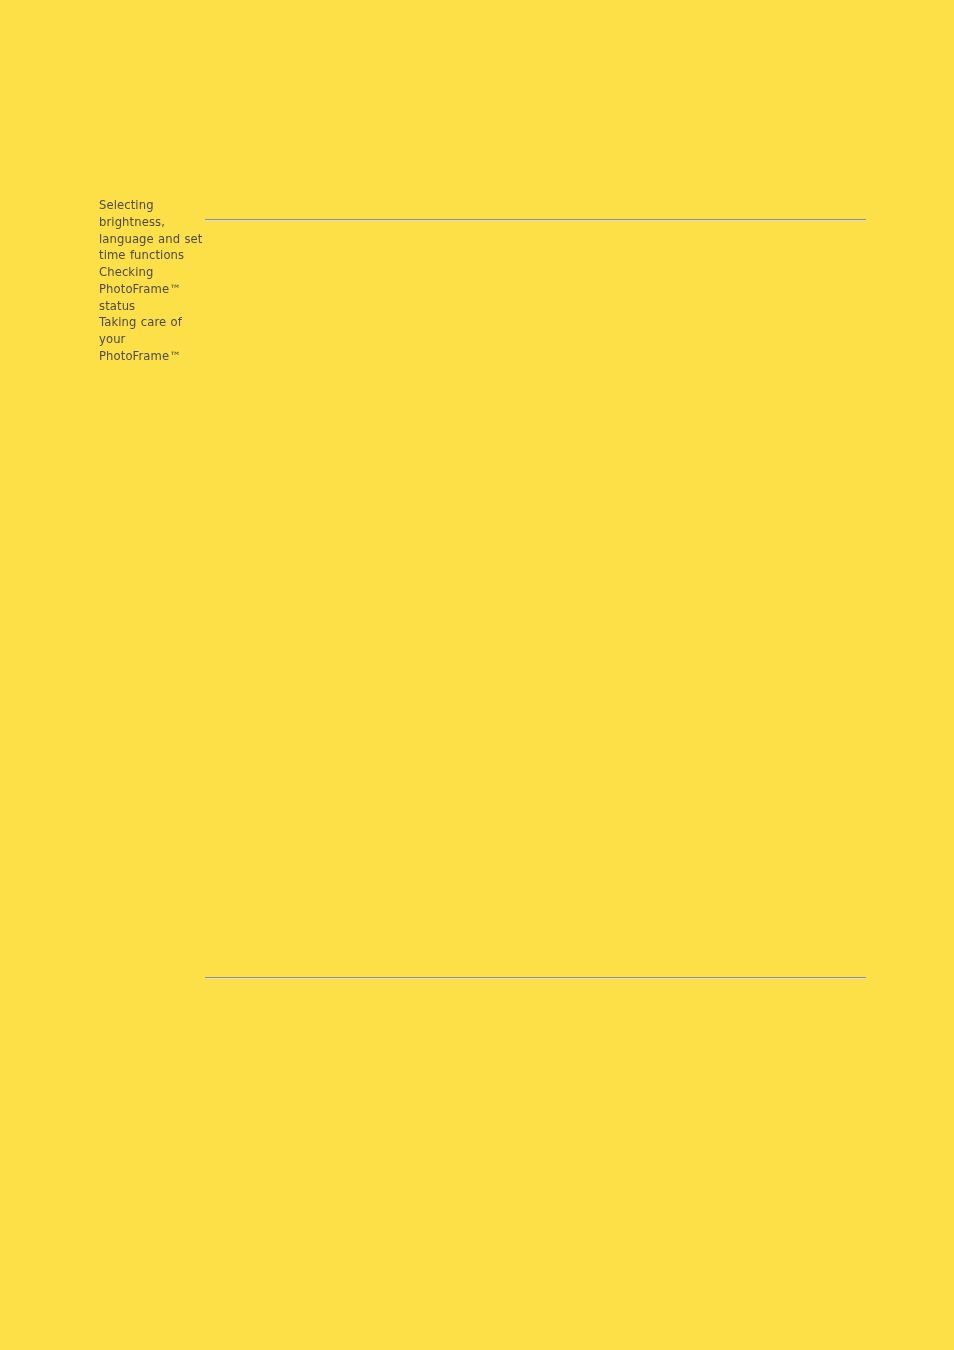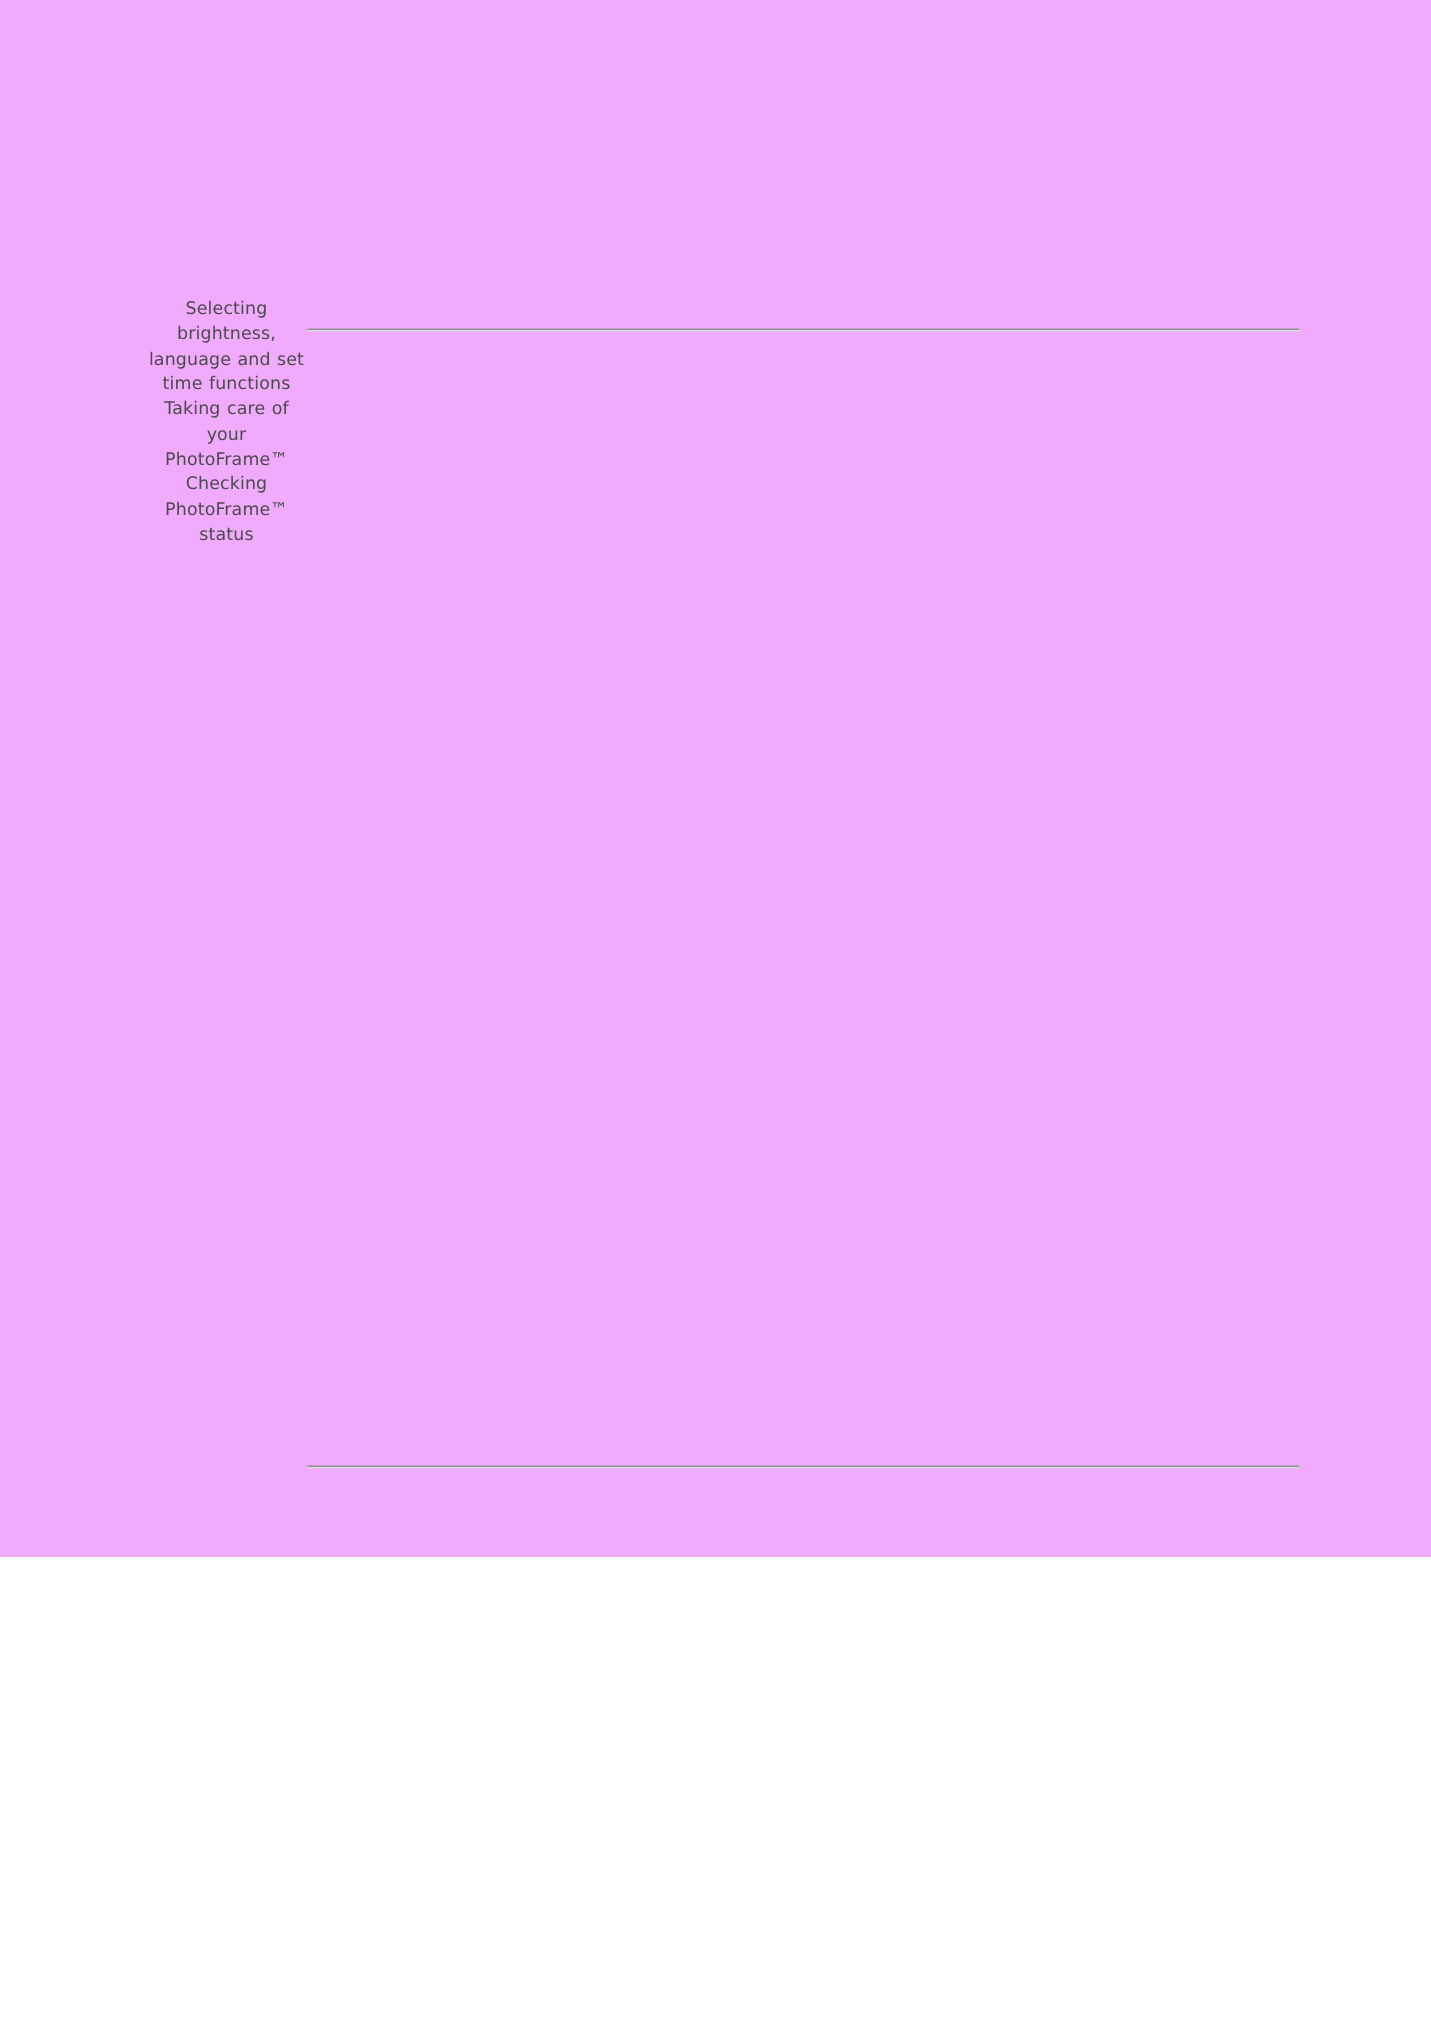--- a/index.html
+++ b/index.html
@@ -7,24 +7,23 @@
     margin: 0;
     padding: 0;
     background: #ffffff;
   }
   body {
     font-family: "DejaVu Sans", sans-serif;
   }
   .page {
     position: relative;
     width: 954px;
-    height: 1038px;
-    background: #f0abfc;
+    height: 1350px;
+    background: #fde047;
     overflow: hidden;
-    text-align: center;
   }
 
   
   .toc-column {
     position: absolute;
     left: 99px;
     top: 197px;
     width: 104px;
   }
   .toc-entry {
@@ -74,24 +73,24 @@
 </head>
 <body>
 
 <div class="page">
 
   <div class="toc-column">
     <div class="toc-entry">
       <span class="toc-entry-label">Selecting brightness, language and set time functions</span>
     </div>
     <div class="toc-entry">
-      <span class="toc-entry-label">Taking care of your PhotoFrame™</span>
+      <span class="toc-entry-label">Checking PhotoFrame™ status</span>
     </div>
     <div class="toc-entry">
-      <span class="toc-entry-label">Checking PhotoFrame™ status</span>
+      <span class="toc-entry-label">Taking care of your PhotoFrame™</span>
     </div>
   </div>
 
   <div class="rule rule-top"></div>
 
   <div class="content-area"></div>
 
   <div class="rule rule-bottom"></div>
 
 </div>

